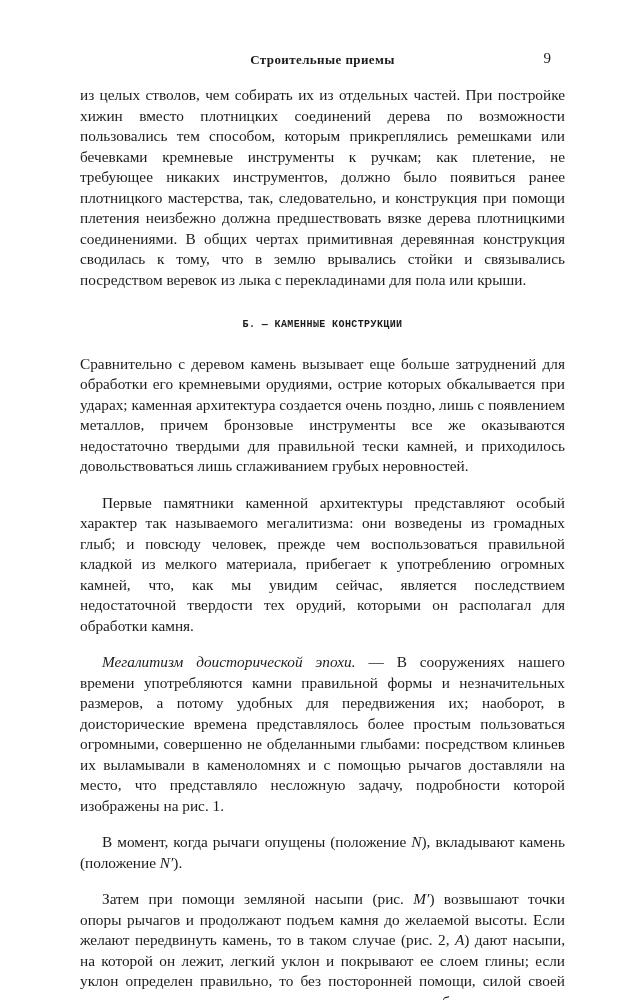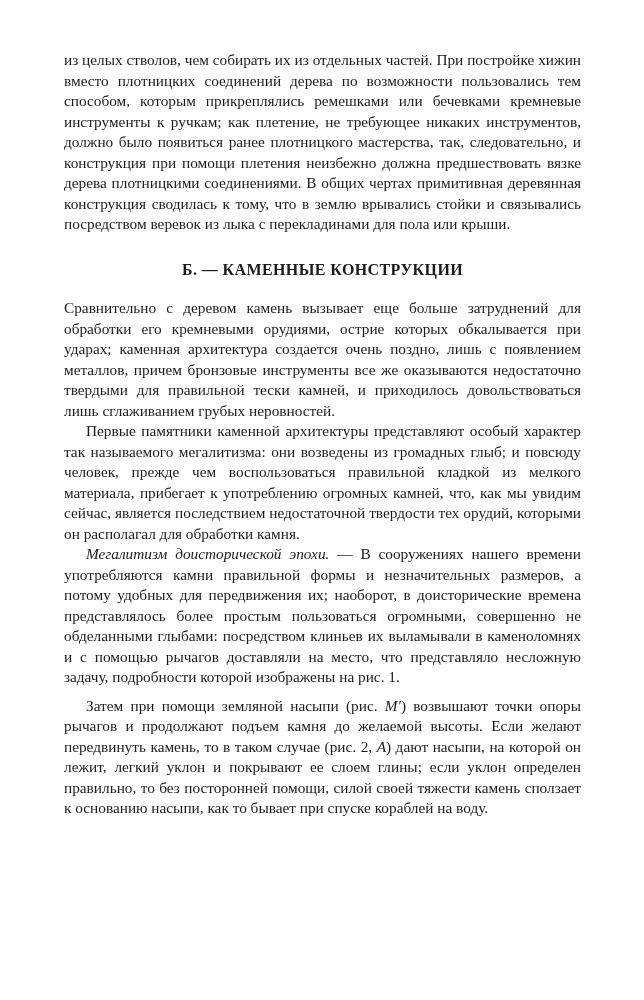--- a/index.html
+++ b/index.html
@@ -32,38 +32,44 @@
     font-size: 15px;
     font-weight: normal;
   }
   .body-text {
     font-size: 15.3px;
     line-height: 20.5px;
     text-align: justify;
     hyphens: auto;
     -webkit-hyphens: auto;
   }
-  .para { margin: 0; }
+  .para { margin: 16px; }
   .para.indent { text-indent: 22px; }
   .para.space-before { margin-top: 8px; }
   .section-heading {
     text-align: center;
-    font-size: 16px;
+    font-size: 10px;
     font-weight: bold;
     letter-spacing: 0.4px;
     margin: 25px 0 18px 0;
+    font-family: Liberation Mono, monospace;
   }
   .italic { font-style: italic; }
   .bold-italic { font-style: italic; font-weight: normal; }
 </style>
 </head>
 <body>
 
 <div class="page">
+  <header class="running-head">
+    <span class="rh-title">Строительные приемы</span>
+    <span class="rh-num">9</span>
+  </header>
   <main class="body-text" id="blocks">
       <p class="para">из целых стволов, чем собирать их из отдельных частей. При постройке хижин вместо плотницких соединений дерева по возможности пользовались тем способом, которым прикреплялись ремешками или бечевками кремневые инструменты к ручкам; как плетение, не требующее никаких инструментов, должно было появиться ранее плотницкого мастерства, так, следовательно, и конструкция при помощи плетения неизбежно должна предшествовать вязке дерева плотницкими соединениями. В общих чертах примитивная деревянная конструкция сводилась к тому, что в землю врывались стойки и связывались посредством веревок из лыка с перекладинами для пола или крыши.</p>
       <h2 class="section-heading">Б. — КАМЕННЫЕ КОНСТРУКЦИИ</h2>
       <p class="para">Сравнительно с деревом камень вызывает еще больше затруднений для обработки его кремневыми орудиями, острие которых обкалывается при ударах; каменная архитектура создается очень поздно, лишь с появлением металлов, причем бронзовые инструменты все же оказываются недостаточно твердыми для правильной тески камней, и приходилось довольствоваться лишь сглаживанием грубых неровностей.</p>
       <p class="para indent">Первые памятники каменной архитектуры представляют особый характер так называемого мегалитизма: они возведены из громадных глыб; и повсюду человек, прежде чем воспользоваться правильной кладкой из мелкого материала, прибегает к употреблению огромных камней, что, как мы увидим сейчас, является последствием недостаточной твердости тех орудий, которыми он располагал для обработки камня.</p>
       <p class="para indent"><span class="bold-italic">Мегалитизм доисторической эпохи.</span> — В сооружениях нашего времени употребляются камни правильной формы и незначительных размеров, а потому удобных для передвижения их; наоборот, в доисторические времена представлялось более простым пользоваться огромными, совершенно не обделанными глыбами: посредством клиньев их выламывали в каменоломнях и с помощью рычагов доставляли на место, что представляло несложную задачу, подробности которой изображены на рис. 1.</p>
+      <p class="para indent">В момент, когда рычаги опущены (положение <span class="italic">N</span>), вкладывают камень (положение <span class="italic">N′</span>).</p>
       <p class="para indent space-before">Затем при помощи земляной насыпи (рис. <span class="italic">M′</span>) возвышают точки опоры рычагов и продолжают подъем камня до желаемой высоты. Если желают передвинуть камень, то в таком случае (рис. 2, <span class="italic">A</span>) дают насыпи, на которой он лежит, легкий уклон и покрывают ее слоем глины; если уклон определен правильно, то без посторонней помощи, силой своей тяжести камень сползает к основанию насыпи, как то бывает при спуске кораблей на воду.</p>
     </main>
 </div>
 
 </body></html>

